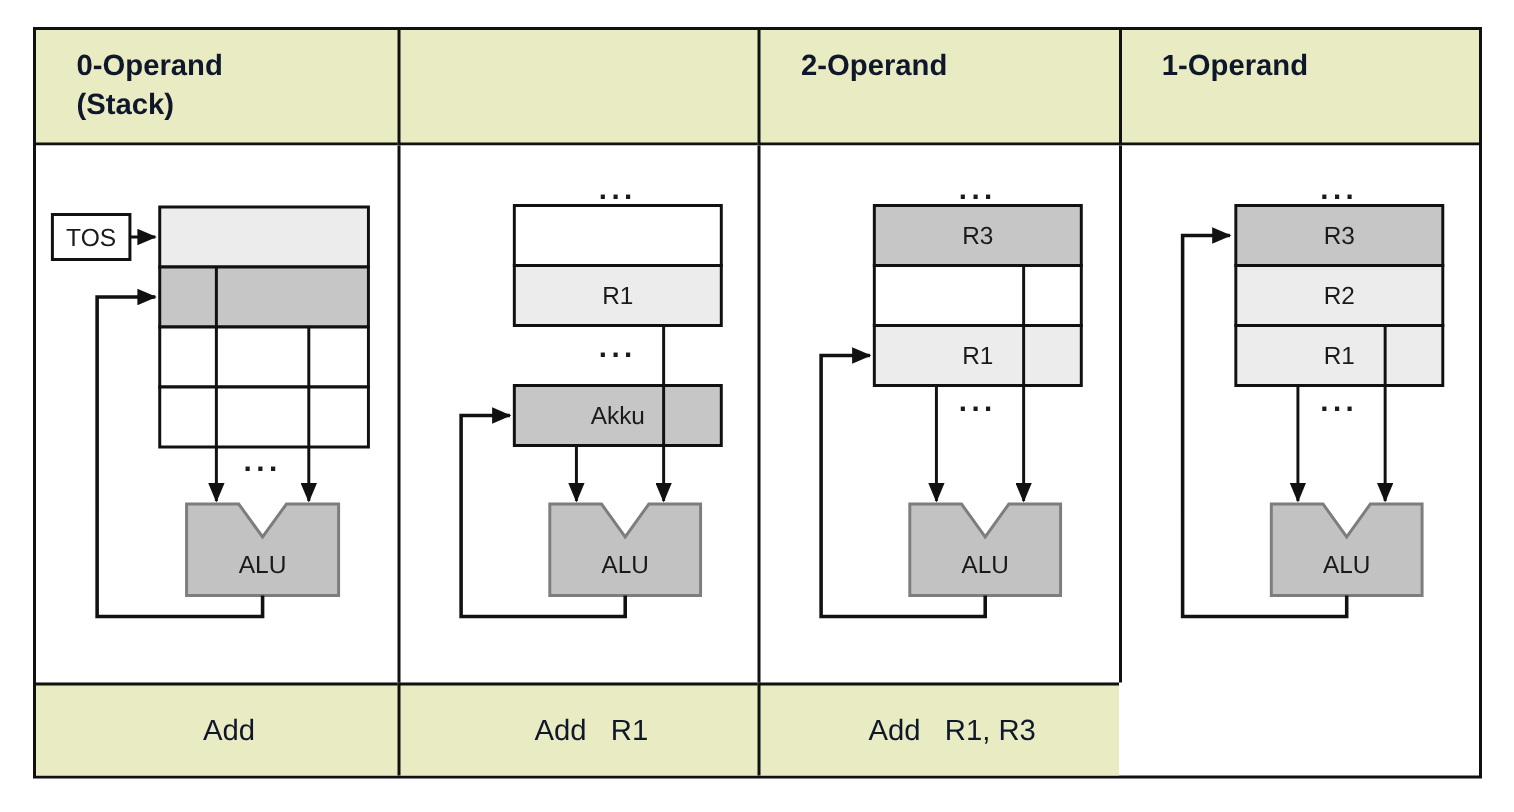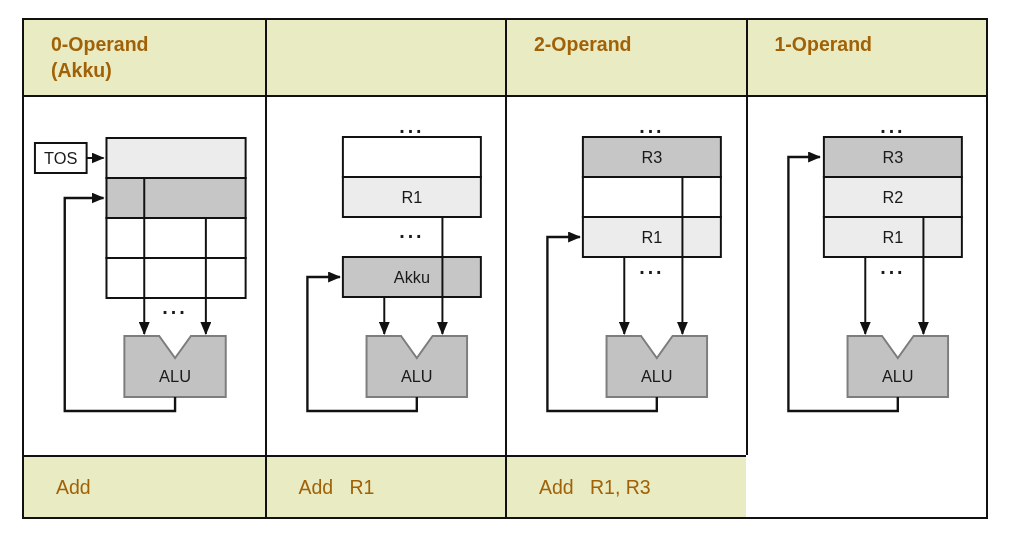--- a/index.html
+++ b/index.html
@@ -1,57 +1,57 @@
 <!DOCTYPE html>
 <html><head>
 <meta charset="utf-8">
 <style>
   html,body { margin:0; padding:0; background:#ffffff; }
   .canvas {
     position:relative; width:1009px; height:541px; background:#ffffff;
-    font-family:"Liberation Sans", sans-serif; color:#a16207;
+    font-family:"Liberation Sans", sans-serif; color:#0f172a;
   }
   .arch-table {
     position:absolute; left:22px; top:18px;
     width:966px; height:501px;
     border:2px solid #111111; box-sizing:border-box;
     display:grid;
     grid-template-columns:repeat(4, 1fr);
     grid-template-rows:77px 358px 62px;
     background:#ffffff;
   }
   .cell { box-sizing:border-box; overflow:hidden; }
   .col-sep { border-left:2px solid #111111; }
   .hdr {
     background:#e9ebc3; border-bottom:2px solid #111111;
     padding:12px 6px 0 27px;
     font-size:19.5px; font-weight:bold; line-height:1.33;
   }
   .ftr {
     background:#e9ebc3; border-top:2px solid #111111;
-    display:flex; align-items:center; padding-left:32px;
-    font-size:19.5px; white-space:pre;
+    display:flex; align-items:center; padding-left:17px;
+    font-size:19.5px; white-space:pre;justify-content:center;
   }
   .dia { background:#ffffff; }
   .dia svg { display:block; width:100%; height:100%; }
   svg text {
     font-family:"Liberation Sans", sans-serif;
     fill:#1a1a1a; font-size:16.5px;
   }
   svg text.dots { font-weight:bold; font-size:20px; letter-spacing:3px; }
 </style>
 </head>
 <body>
 
 <div class="canvas">
   <div class="arch-table">
 
     <div class="cell hdr">
       <div>0-Operand</div>
-      <div>(Akku)</div>
+      <div>(Stack)</div>
     </div>
     <div class="cell hdr col-sep">
     </div>
     <div class="cell hdr col-sep">
       <div>2-Operand</div>
     </div>
     <div class="cell hdr col-sep">
       <div>1-Operand</div>
     </div>
 

